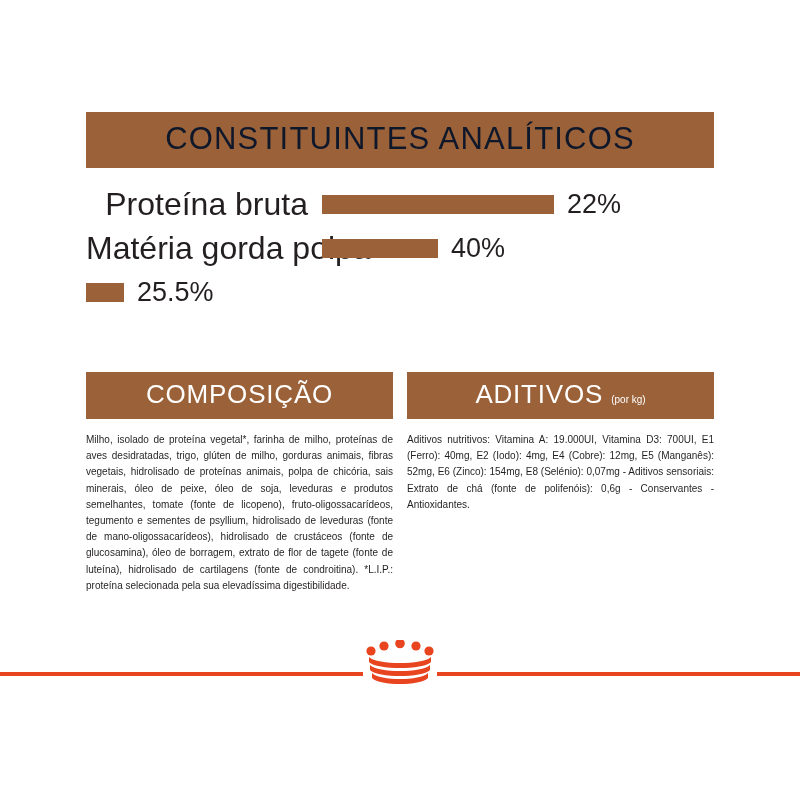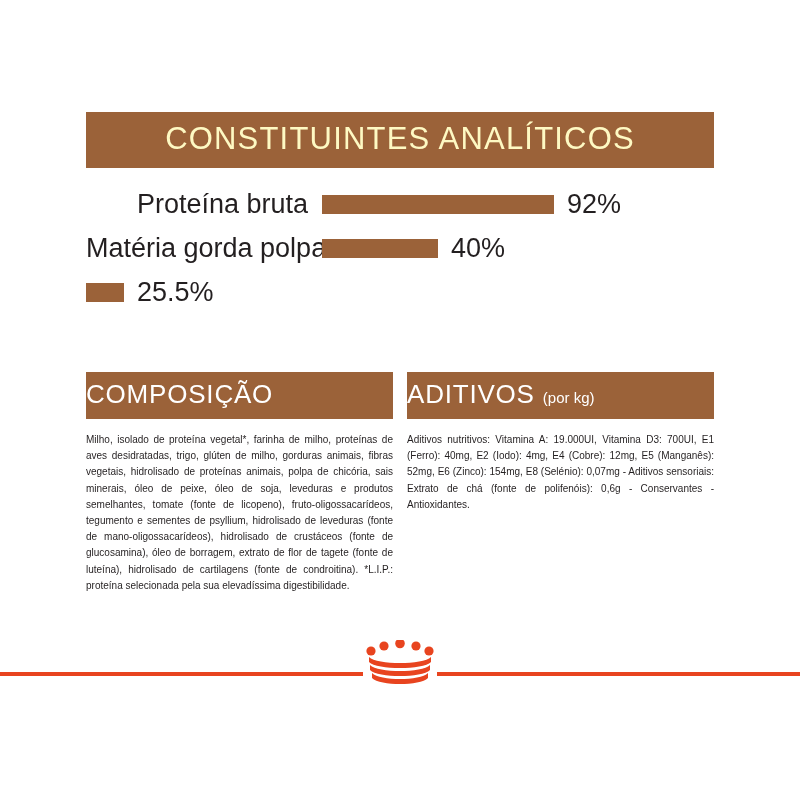--- a/index.html
+++ b/index.html
@@ -23,39 +23,39 @@
 
   
   .analytical {
     position: absolute;
     left: 86px;
     top: 112px;
     width: 628px;
   }
   .band-title {
     background: #9b6239;
-    color: #fef9c3;
+    color: #0f172a;
     text-align: center;
     font-size: 31px;
     letter-spacing: 1.2px;
     padding: 9px 0 11px;
     font-weight: 400;
   }
   .rows {
     margin-top: 14px;
   }
   .nutrient-row {
     display: flex;
     align-items: center;
     height: 44px;
   }
   .nutrient-label {
     width: 222px;
     text-align: right;
-    font-size: 27px;
+    font-size: 32px;
     color: #231f20;
     padding-right: 14px;
     white-space: nowrap;
   }
   .nutrient-bar {
     height: 19px;
     background: #9b6239;
   }
   .nutrient-value {
     font-size: 27px;
@@ -72,28 +72,28 @@
     width: 628px;
     display: flex;
     gap: 14px;
   }
   .panel {
     width: 307px;
   }
   .panel-title {
     background: #9b6239;
     color: #ffffff;
-    text-align: left;
+    text-align: center;
     font-size: 26px;
     letter-spacing: 0.8px;
     padding: 7px 0 9px;
     white-space: nowrap;
   }
   .panel-title .suffix {
-    font-size: 15px;
+    font-size: 10px;
     letter-spacing: 0;
   }
   .panel-body {
     margin-top: 13px;
     font-size: 10px;
     line-height: 1.62;
     color: #231f20;
     text-align: justify;
     hyphens: auto;
   }
@@ -131,21 +131,21 @@
 
 <div class="page">
 
   <div class="analytical">
     <div class="band-title">CONSTITUINTES ANALÍTICOS</div>
     <div class="rows">
 
       <div class="nutrient-row">
         <div class="nutrient-label">Proteína bruta</div>
         <div class="nutrient-bar" style="width:232px"></div>
-        <div class="nutrient-value">92%</div>
+        <div class="nutrient-value">22%</div>
       </div>
 
       <div class="nutrient-row">
         <div class="nutrient-label">Matéria gorda polpa</div>
         <div class="nutrient-bar" style="width:116px"></div>
         <div class="nutrient-value">40%</div>
       </div>
 
       <div class="nutrient-row">
         <div class="nutrient-bar" style="width:38px"></div>

